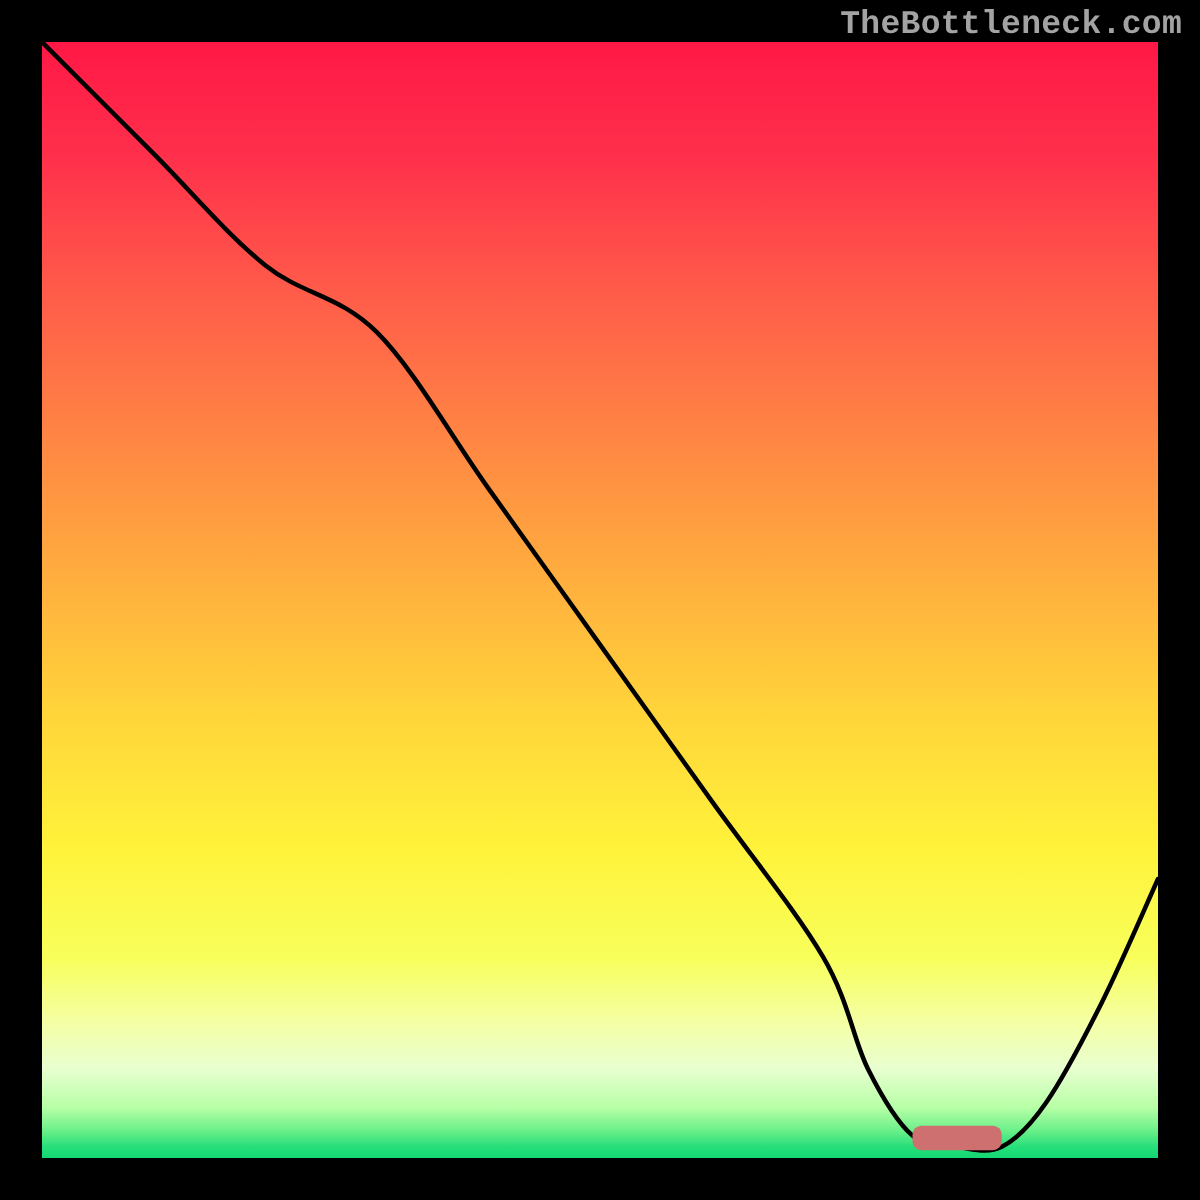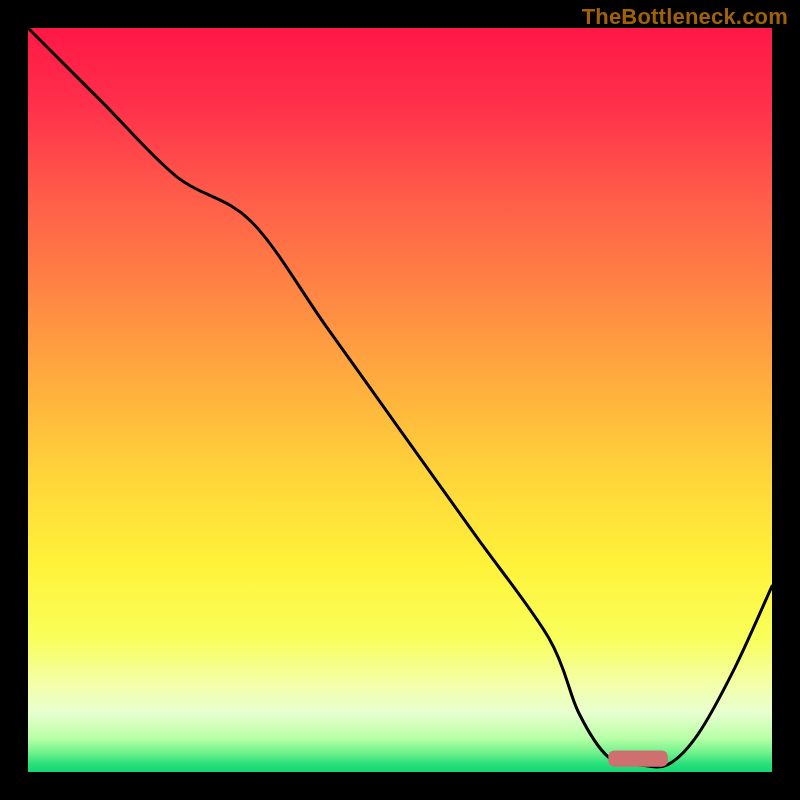--- a/index.html
+++ b/index.html
@@ -13,24 +13,24 @@
   .outer {
     position: relative;
     width: 800px;
     height: 800px;
     background: #000;
   }
   .watermark {
     position: absolute;
     top: 4px;
     right: 12px;
-    font-family: Liberation Sans, sans-serif;
+    font-family: Liberation Mono, monospace;
     font-size: 22px;
     font-weight: 600;
-    color: #a16207;
+    color: #a3a3a3;
     letter-spacing: 0.2px;
     z-index: 3;
   }
   .plot-area {
     position: absolute;
     left: 28px;
     top: 28px;
     width: 744px;
     height: 744px;
   }

